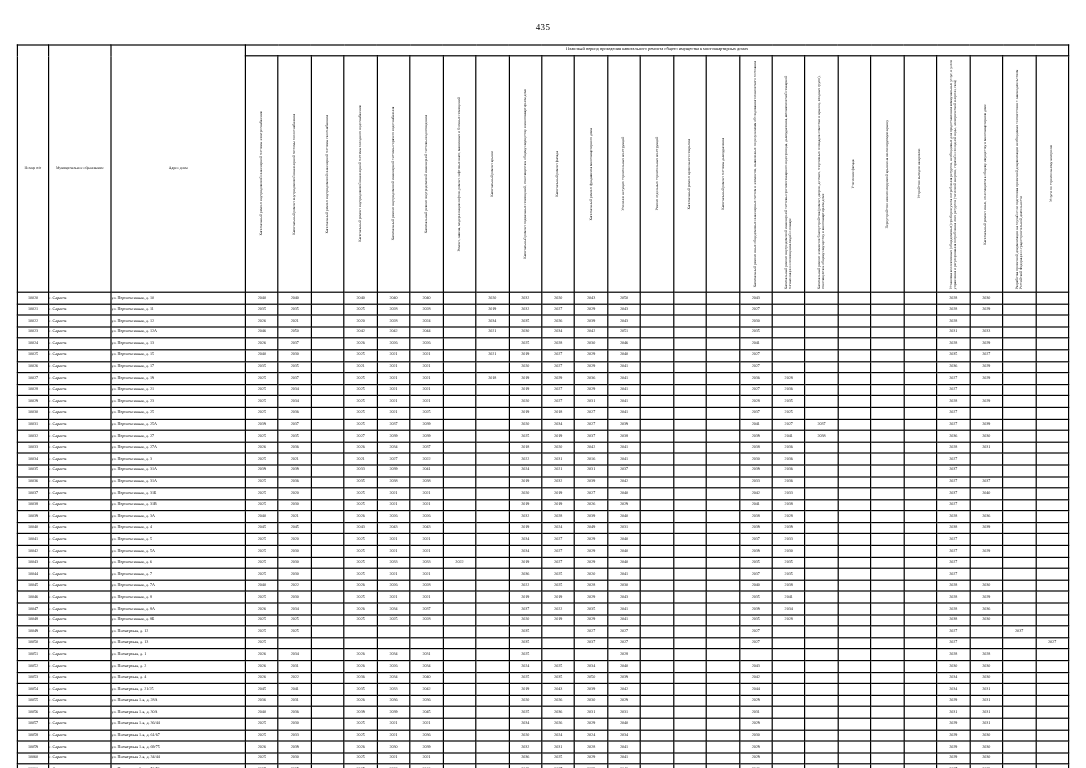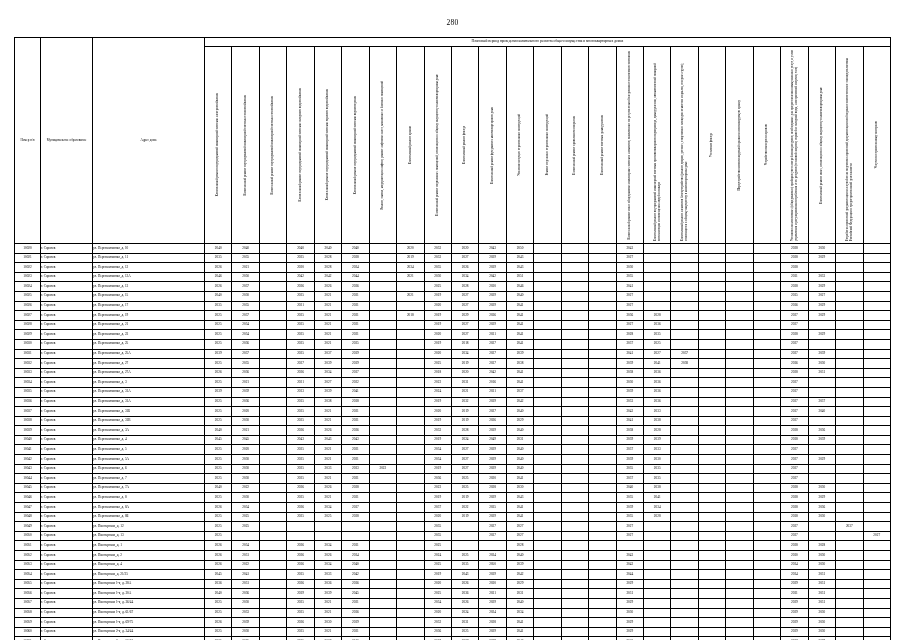--- a/index.html
+++ b/index.html
@@ -90,21 +90,21 @@
   }
   td.yr {
     text-align: center;
     font-size: 3.4px;
   }
 </style>
 </head>
 <body>
 
 <div class="page">
-  <div class="page-number">280</div>
+  <div class="page-number">435</div>
   <table class="reg">
     <colgroup>
       <col style="width:26px">
       <col style="width:52px">
       <col style="width:112px">
     </colgroup>
     <thead>
       <tr>
         <th class="hcell" rowspan="2">Номер п/п</th>
         <th class="hcell" rowspan="2">Муниципальное образование</th>

